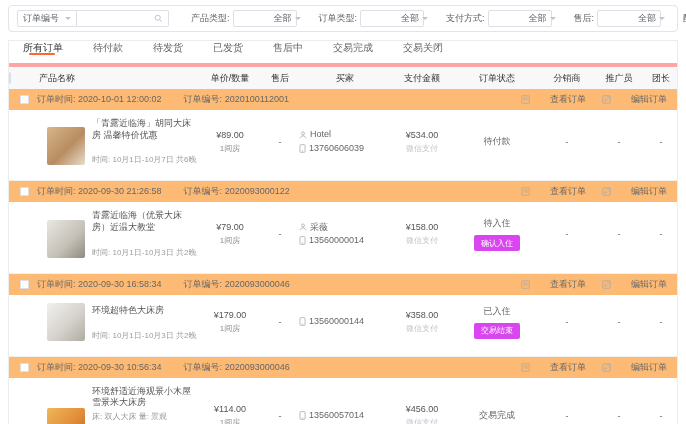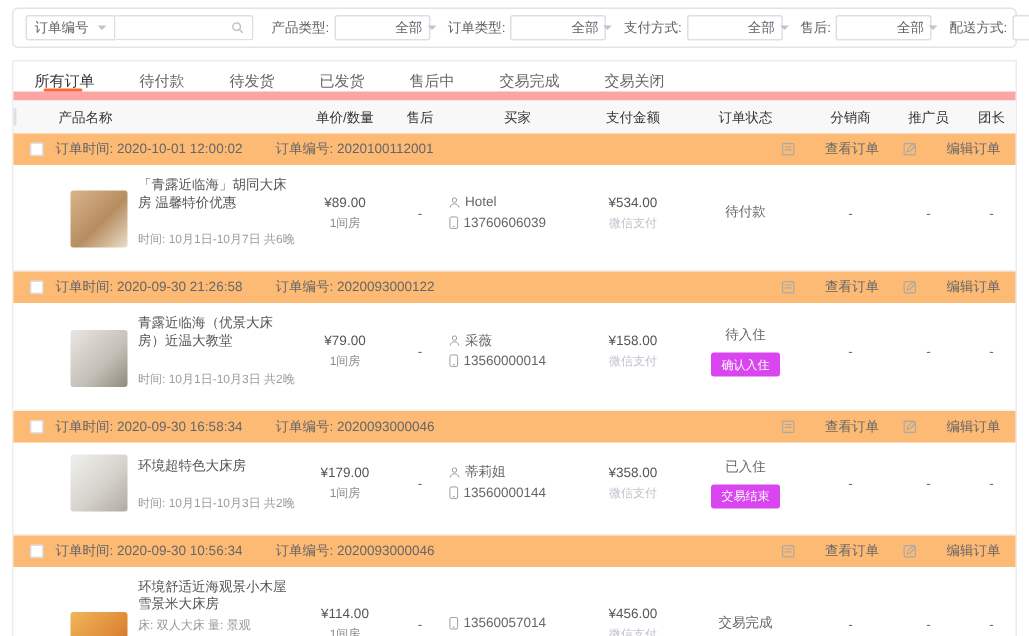--- a/index.html
+++ b/index.html
@@ -1,35 +1,35 @@
 <!DOCTYPE html>
 <html><head>
 <meta charset="utf-8">
 <style>
   * { box-sizing: border-box; margin: 0; padding: 0; }
   html,body { width:686px; height:424px; background:#fff; overflow:hidden;
     font-family:"Liberation Sans","DejaVu Sans",sans-serif; }
 
   
   .filter-bar { margin:5px 8px 0; height:27px; border:1px solid #e4e4e4; border-radius:4px;
-    display:flex; align-items:center; padding:0 8px; gap:12px; font-size:9px; color:#606266; white-space:nowrap; }
+    display:flex; align-items:center; padding:0 8px; gap:22px; font-size:9px; color:#606266; white-space:nowrap; }
   .search-group { display:flex; }
   .mini-select { border:1px solid #dcdfe6; background:#fff; height:17px; display:flex; align-items:center;
     justify-content:space-between; padding:0 5px; border-radius:2px; color:#606266; cursor:pointer; }
   .order-no-select { width:60px; border-radius:2px 0 0 2px; }
   .search-input { width:92px; height:17px; border:1px solid #dcdfe6; border-left:none; border-radius:0 2px 2px 0;
     display:flex; align-items:center; justify-content:flex-end; padding:0 5px; background:#fff; }
   .caret { width:0; height:0; border-left:3px solid transparent; border-right:3px solid transparent;
     border-top:3.5px solid #c0c4cc; margin-left:3px; flex:none; }
   .f-item { display:flex; align-items:center; gap:3px; }
   .f-select { width:64px;padding-left:40px; }
 
   
   .panel { margin:8px 8px 0; border:1px solid #ececec; background:#fff; }
-  .tabs { display:flex; align-items:flex-end; height:26px; padding:0 14px; border-bottom:6px solid #fca5a5; }
+  .tabs { display:flex; align-items:flex-start; height:26px; padding:0 14px; border-bottom:4px solid #fca5a5; }
   .tab { font-size:10px; color:#666; margin-right:30px; display:flex; align-items:center; position:relative; cursor:pointer; }
   .tab.active { color:#333; }
   .tab.active::after { content:""; position:absolute; left:6px; bottom:0; width:26px; height:2px;
     background:#ff6633; border-radius:1px; }
 
   .grid { display:grid; grid-template-columns:30px 160px 62px 38px 92px 62px 88px 52px 52px 32px; }
   .thead { background:#f8f8f9; height:22px; align-items:center; font-size:9px; color:#333; }
   .cell-c { text-align:center; }
   .chk { width:9px; height:9px; border:1px solid #dcdfe6; border-radius:1px; background:#fff; margin:0 auto; cursor:pointer; }
 
@@ -314,27 +314,20 @@
           <div class="p-meta">时间: 10月1日-10月3日 共2晚</div>
         </div>
       </div>
       <div class="cell-c">
           <div class="price">¥179.00</div>
           <div class="qty">1间房</div>
         </div>
       <div class="cell-c dash">-</div>
       <div>
         <div class="buyer-line">
-            <svg width="8" height="8" viewBox="0 0 12 12">
-              <circle cx="6" cy="3.6" r="2.2" fill="none" stroke="#9a9a9a"></circle>
-              <path d="M1.6 11c.4-2.4 2.1-3.7 4.4-3.7s4 1.3 4.4 3.7" fill="none" stroke="#9a9a9a"></path>
-            </svg>
-            <span>蒂莉姐</span>
-          </div>
-        <div class="buyer-line">
             <svg width="7" height="9" viewBox="0 0 10 14">
               <rect x="1" y="1" width="8" height="12" rx="1.5" fill="none" stroke="#9a9a9a"></rect>
               <line x1="4" y1="11" x2="6" y2="11" stroke="#9a9a9a"></line>
             </svg>
             <span>13560000144</span>
           </div>
       </div>
       <div class="cell-c">
           <div class="amount">¥358.00</div>
           <div class="pay">微信支付</div>

